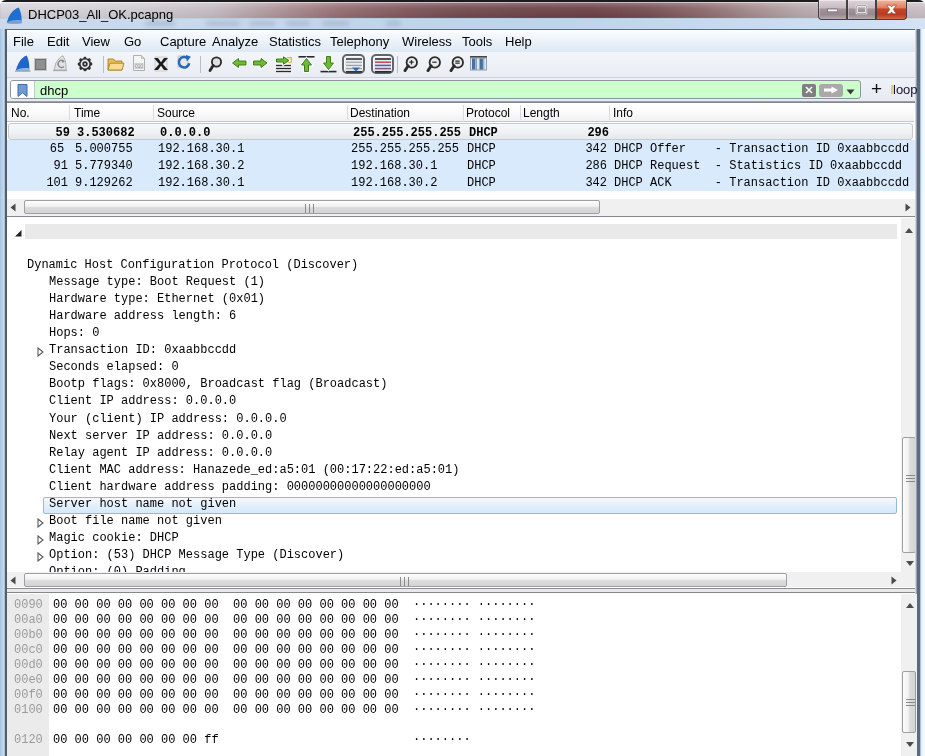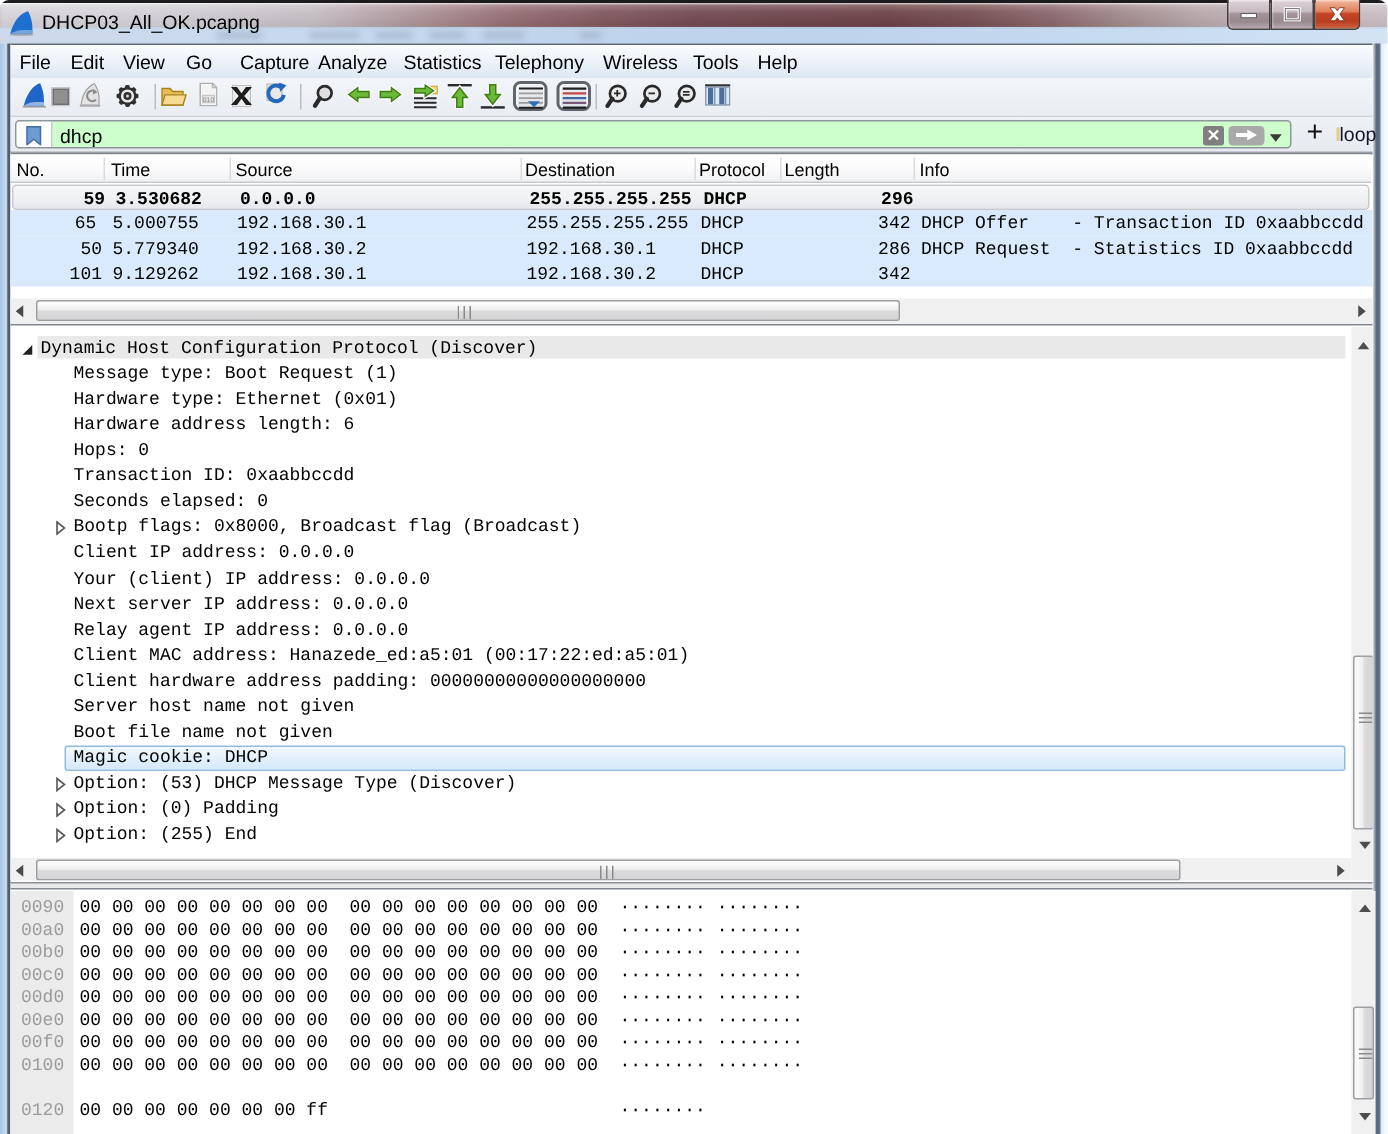--- a/index.html
+++ b/index.html
@@ -82,21 +82,21 @@
 
 .hscroll { position:absolute; background:#f0f0f0; height:17px; }
 .vscroll { position:absolute; background:#f0f0f0; width:16px; }
 .sb-thumb-h { position:absolute; top:1px; height:14px; border:1px solid #9d9fa2; border-radius:2px;
   background:linear-gradient(180deg,#fdfdfd 0%,#f0f0f0 45%,#dcdcdd 55%,#d4d4d6 100%); }
 .sb-thumb-v { position:absolute; left:1px; width:14px; border:1px solid #9d9fa2; border-radius:2px;
   background:linear-gradient(90deg,#fdfdfd 0%,#f0f0f0 45%,#dcdcdd 55%,#d4d4d6 100%); }
 
 
 #dpane { left:7px; top:216px; width:908px; height:371px; background:#fff; border-top:1px solid #828790; overflow:hidden; }
-.dline { position:absolute; left:0; width:890px; height:17px; font-size:12px; white-space:pre; }
+.dline { position:absolute; left:0; width:890px; height:17px; font-size:12px; white-space:pre;margin-top:33px; }
 #dsel { position:absolute; left:36px; top:280px; width:854px; height:17px;
   background:linear-gradient(180deg,#f3f9fe 0%,#e2f0fc 50%,#d5e9fa 100%);
   border:1px solid #94bbdd; border-radius:2px; }
 
 
 #hpane { left:7px; top:592px; width:908px; height:164px; background:#fff; border-top:1px solid #828790; }
 #gap2 { left:7px; top:588px; width:908px; height:4px; background:#e9e9e9; border-top:1px solid #8b9097; }
 #hoffcol { position:absolute; left:0; top:1px; width:42px; height:166px; background:#ebebeb; }
 .hrow { position:absolute; left:0; width:908px; height:15px; font-size:12px; white-space:pre; }
 .hrow .off { position:absolute; left:7px; color:#9b9b9b; }
@@ -348,35 +348,36 @@
   <div class="prow blue mono" style="top:37px">
     <span style="left:39px; width:22px; text-align:center">65</span>
       <span style="left:68px">5.000755</span>
       <span style="left:151px">192.168.30.1</span>
       <span style="left:344px">255.255.255.255</span>
       <span style="left:460px">DHCP</span>
       <span style="left:557px; width:43px; text-align:right">342</span>
       <span style="left:607px">DHCP Offer    - Transaction ID 0xaabbccdd</span>
   </div>
   <div class="prow blue mono" style="top:54px">
-    <span style="left:39px; width:22px; text-align:right">50</span>
+    <span style="left:39px; width:22px; text-align:right">91</span>
       <span style="left:68px">5.779340</span>
       <span style="left:151px">192.168.30.2</span>
       <span style="left:344px">192.168.30.1</span>
       <span style="left:460px">DHCP</span>
       <span style="left:557px; width:43px; text-align:right">286</span>
       <span style="left:607px">DHCP Request  - Statistics ID 0xaabbccdd</span>
   </div>
   <div class="prow blue mono" style="top:71px">
     <span style="left:32px; width:29px; text-align:right">101</span>
       <span style="left:68px">9.129262</span>
       <span style="left:151px">192.168.30.1</span>
       <span style="left:344px">192.168.30.2</span>
       <span style="left:460px">DHCP</span>
       <span style="left:557px; width:43px; text-align:right">342</span>
+      <span style="left:607px">DHCP ACK      - Transaction ID 0xaabbccdd</span>
   </div>
   <div class="hscroll" style="left:0; top:96px; width:908px;">
     <svg class="abs" style="left:3px;top:4px" width="6" height="9" viewBox="0 0 6 9">
         <path d="M5.5,0.5 L5.5,8.5 L0.5,4.5 Z" fill="#4a4a4a"></path>
       </svg>
     <div class="sb-thumb-h" style="left:17px; width:576px;">
       <svg class="abs" style="left:280px;top:3px" width="10" height="9" viewBox="0 0 10 9">
           <g stroke="#8a8a8a" stroke-width="1">
             <line x1="0.5" y1="0" x2="0.5" y2="9"></line>
             <line x1="4.5" y1="0" x2="4.5" y2="9"></line>

